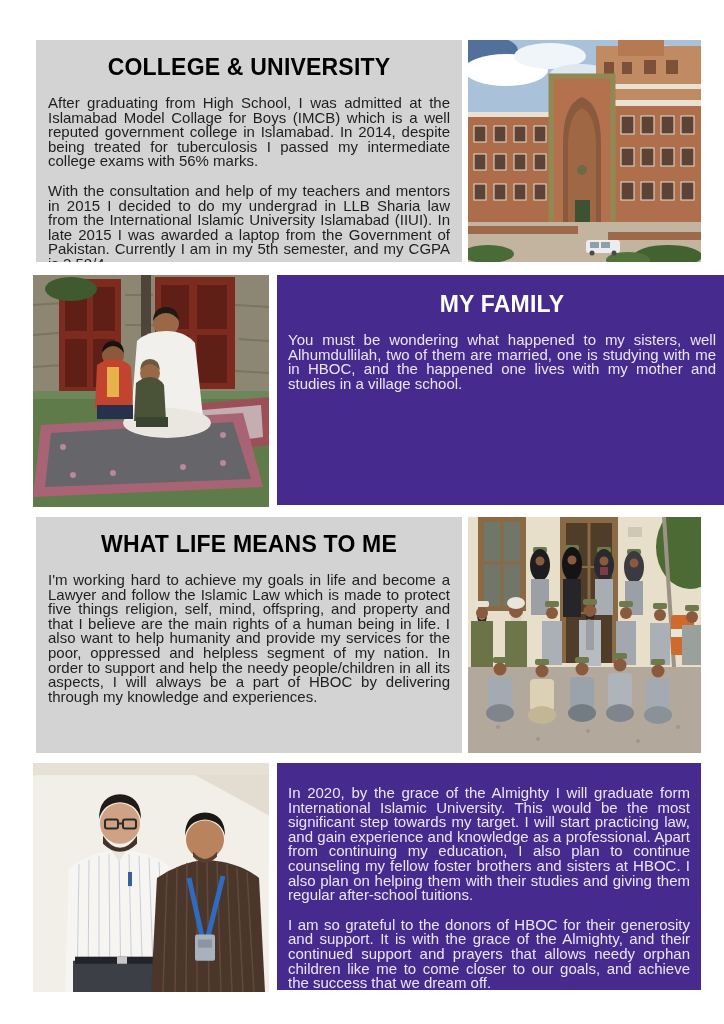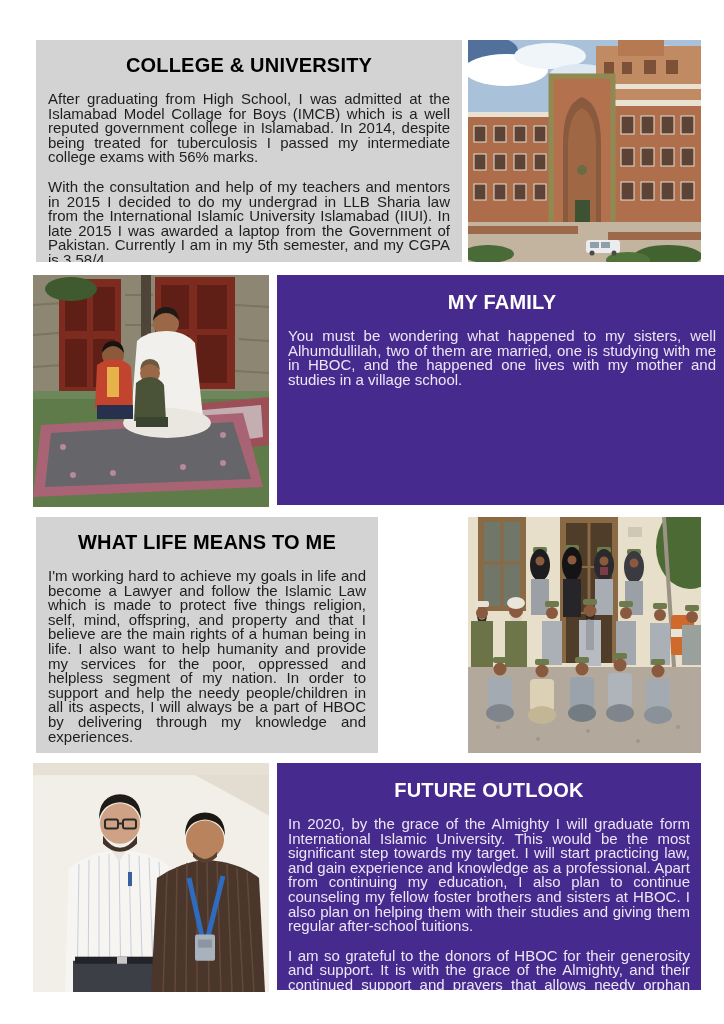--- a/index.html
+++ b/index.html
@@ -16,38 +16,38 @@
     overflow:hidden;
   }
   .panel{
     position:absolute;overflow:hidden;
     padding:6px 12px 8px 12px;
   }
   .panel.gray{background:var(--gray);color:var(--body-dark);}
   .panel.purple{background:var(--purple);color:var(--body-light);padding:8px 11px;}
   .panel h2{
     margin:8px 0 0 0;text-align:center;
-    font-size:20px;font-weight:bold;letter-spacing:.2px;
+    font-size:23px;font-weight:bold;letter-spacing:.2px;
   }
   .panel.gray h2{color:#000000;}
   .panel.purple h2{color:#ffffff;}
   .panel p{
     margin:15px 0 0 0;
     font-size:15px;line-height:14.6px;
     text-align:justify;
   }
   .photo{position:absolute;overflow:hidden;}
   .photo svg{display:block;width:100%;height:100%;}
 
   
   #sec1-panel{left:36px;top:40px;width:426px;height:222px;}
   #sec1-photo{left:468px;top:40px;width:233px;height:222px;}
   #sec2-photo{left:33px;top:275px;width:236px;height:232px;}
   #sec2-panel{left:277px;top:275px;width:450px;height:230px;}
-  #sec3-panel{left:36px;top:517px;width:342px;height:236px;}
+  #sec3-panel{left:36px;top:517px;width:426px;height:236px;}
   #sec3-photo{left:468px;top:517px;width:233px;height:236px;}
   #sec4-photo{left:33px;top:763px;width:236px;height:229px;}
   #sec4-panel{left:277px;top:763px;width:424px;height:227px;}
 </style>
 </head>
 <body>
 
 <section class="panel gray" id="sec1-panel">
   <h2>COLLEGE &amp; UNIVERSITY</h2>
   <p>After graduating from High School, I was admitted at the Islamabad Model Collage for Boys (IMCB) which is a well reputed government college in Islamabad. In 2014, despite being treated for tuberculosis I passed my intermediate college exams with 56% marks.</p>
@@ -387,16 +387,15 @@
     <g stroke="#2e6cc0" stroke-width="5" fill="none">
       <line x1="156" y1="114" x2="169" y2="172"></line>
       <line x1="190" y1="112" x2="175" y2="172"></line>
     </g>
     <rect x="162" y="170" width="20" height="26" rx="2" fill="#a8b2bd"></rect>
     <rect x="165" y="175" width="14" height="8" fill="#8b96a2"></rect>
   </svg>
 </div>
 
 <section class="panel purple" id="sec4-panel">
-  <h2>FUTURE OUTLOOK</h2>
   <p>In 2020, by the grace of the Almighty I will graduate form International Islamic University. This would be the most significant step towards my target. I will start practicing law, and gain experience and knowledge as a professional. Apart from continuing my education, I also plan to continue counseling my fellow foster brothers and sisters at HBOC. I also plan on helping them with their studies and giving them regular after-school tuitions.</p>
   <p>I am so grateful to the donors of HBOC for their generosity and support. It is with the grace of the Almighty, and their continued support and prayers that allows needy orphan children like me to come closer to our goals, and achieve the success that we dream off.</p>
 </section>
 
 </body></html>

